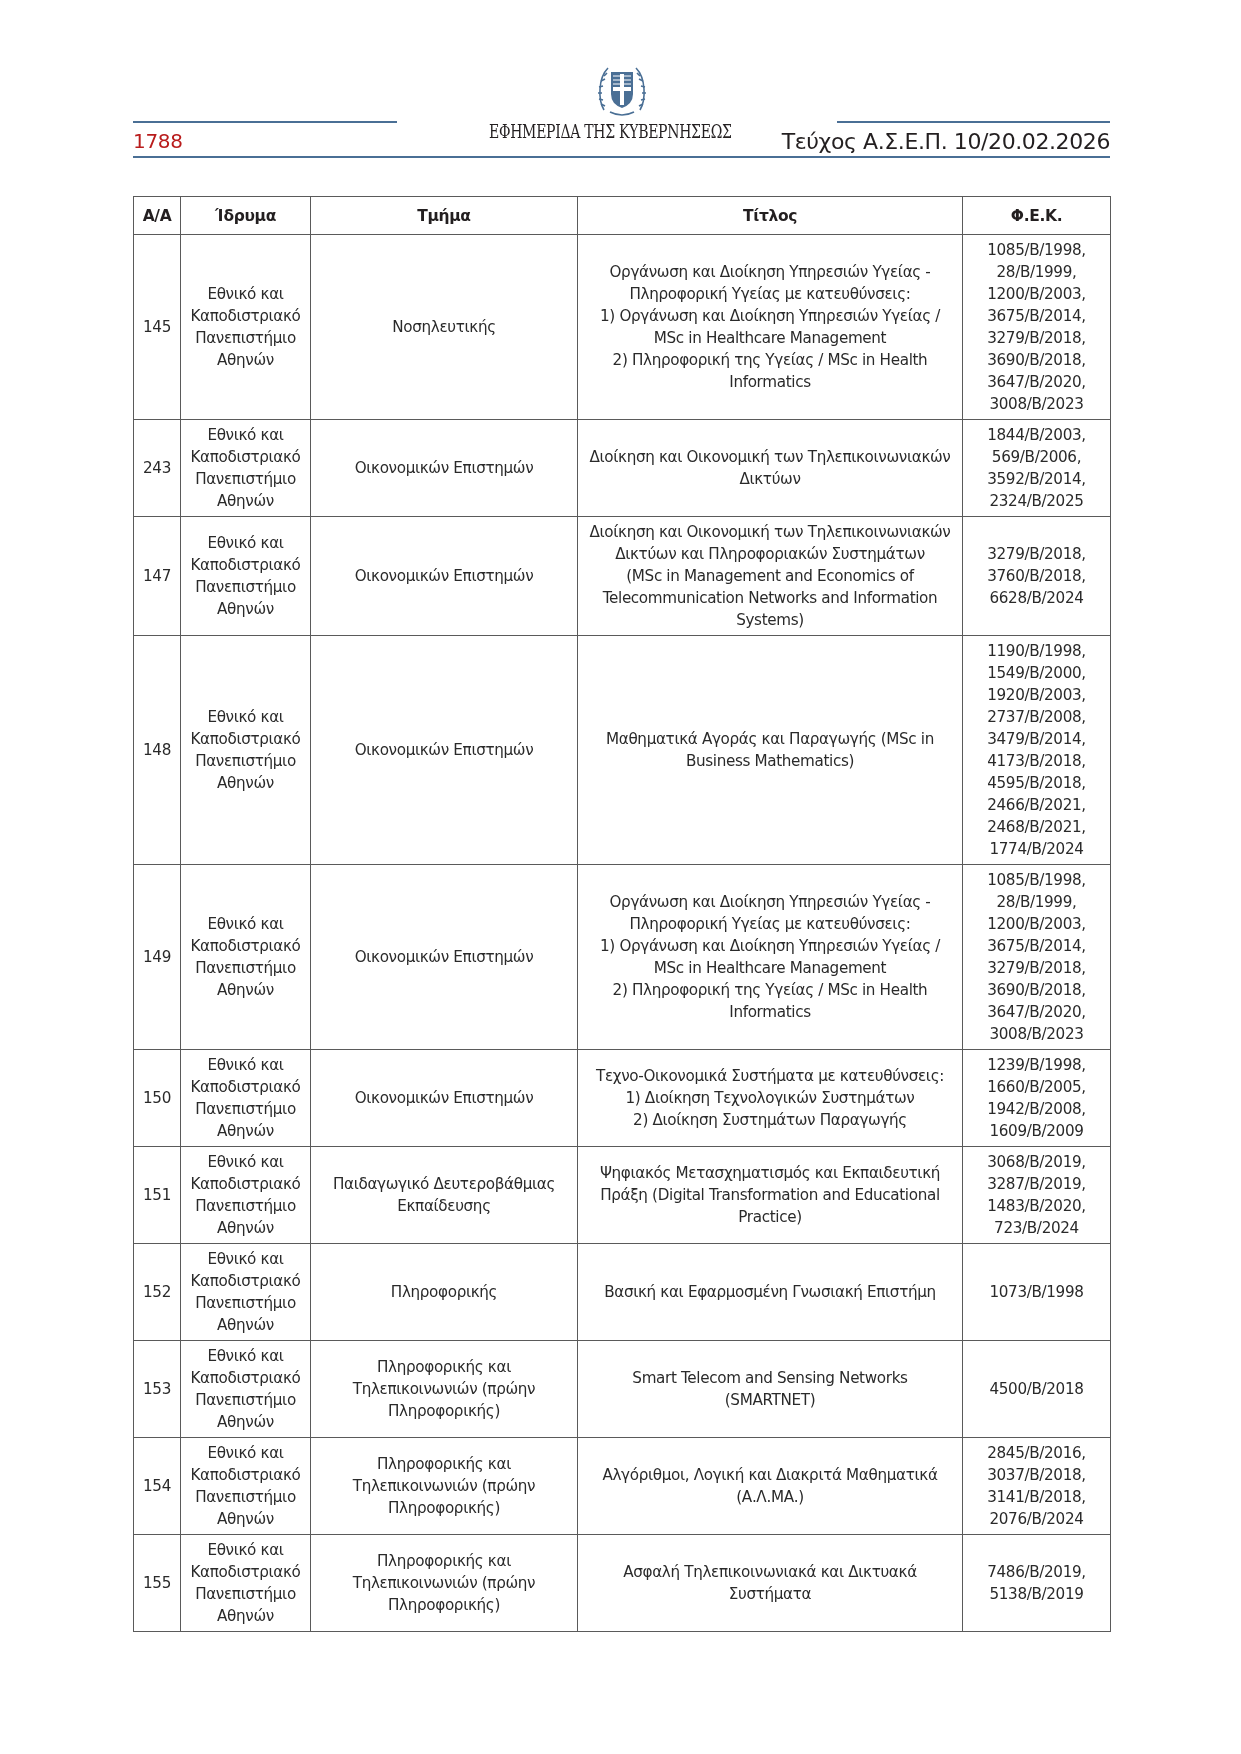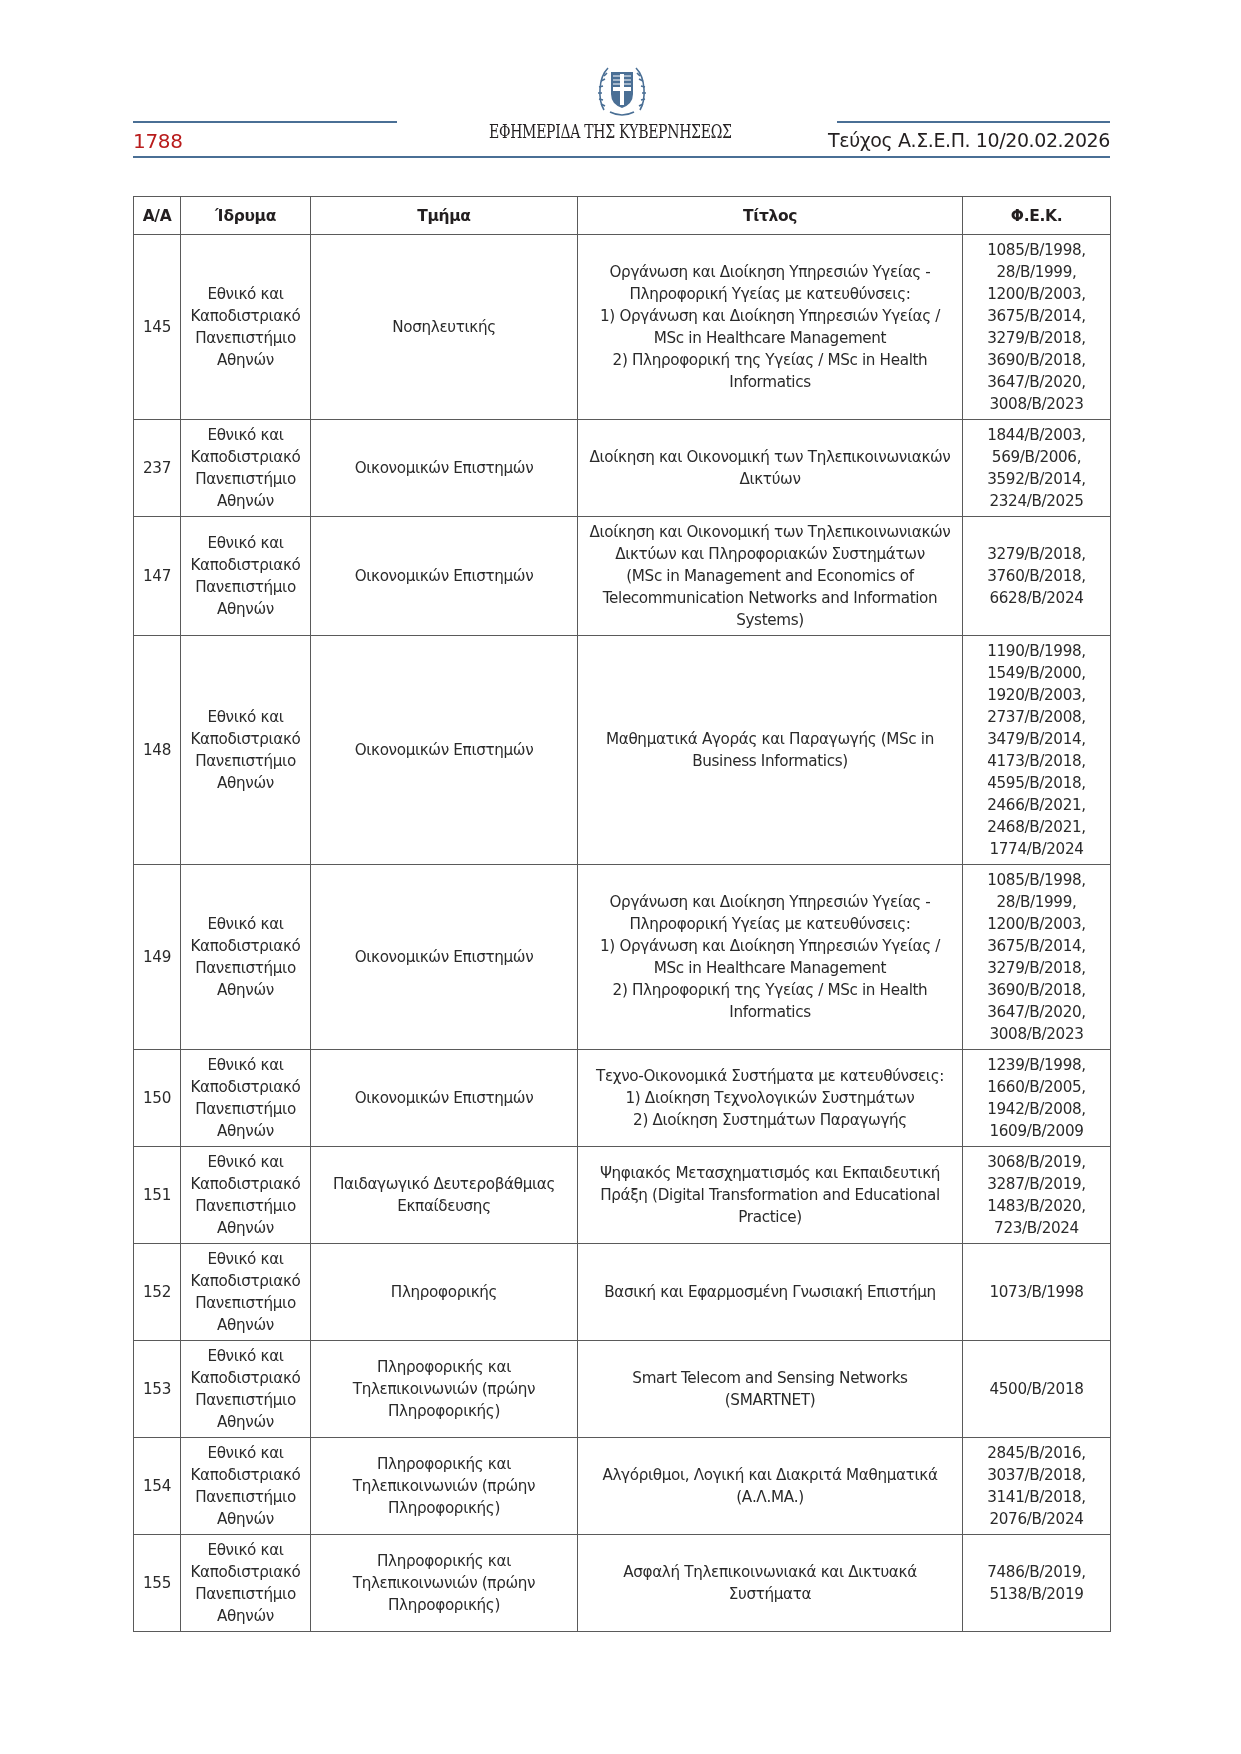--- a/index.html
+++ b/index.html
@@ -5,21 +5,21 @@
   html, body { margin: 0; padding: 0; background: #ffffff; }
   body { width: 1241px; height: 1754px; position: relative; overflow: hidden;
          font-family: "DejaVu Sans", sans-serif; color: #231f20; }
   .emblem { position: absolute; left: 596px; top: 60px; width: 52px; height: 58px; }
   .hdr-line { position: absolute; height: 2px; background: #4a6f95; }
   .page-num { position: absolute; left: 133px; top: 129px; font-size: 20px; color: #b91c1c;
               font-family: "DejaVu Sans", sans-serif; letter-spacing: -0.3px; }
   .gazette-title { position: absolute; left: 489px; top: 121px; font-size: 18px;
                    font-family: "DejaVu Serif", serif; letter-spacing: -0.4px; transform: scaleX(0.78);
                    transform-origin: left top; color: #231f20; white-space: nowrap; }
-  .issue { position: absolute; right: 131px; top: 129px; font-size: 19px;
+  .issue { position: absolute; right: 131px; top: 129px; font-size: 22px;
            font-family: "DejaVu Sans", sans-serif; letter-spacing: -0.4px; color: #231f20; white-space: nowrap; }
   table.main { position: absolute; left: 133px; top: 196px; border-collapse: collapse;
                table-layout: fixed; width: 977px; }
   table.main td, table.main th { border: 1.3px solid #5a5a5a; text-align: center; vertical-align: middle;
                font-size: 15.2px; line-height: 22px; padding: 4px 6px; color: #2a2a2a;
                font-family: "DejaVu Sans", sans-serif; letter-spacing: -0.35px; }
   table.main th { font-weight: bold; height: 29px; font-size: 15.5px; color: #231f20; }
   table.main td.aa { padding: 9px 2px; }
   .cell-lines span { display: block; }
   col.c1 { width: 47px; } col.c2 { width: 130px; } col.c3 { width: 267px; }
@@ -91,21 +91,21 @@
           <span>28/Β/1999,</span>
           <span>1200/Β/2003,</span>
           <span>3675/Β/2014,</span>
           <span>3279/Β/2018,</span>
           <span>3690/Β/2018,</span>
           <span>3647/Β/2020,</span>
           <span>3008/Β/2023</span>
         </td>
       </tr>
       <tr style="height: 91px;">
-        <td class="aa">237</td>
+        <td class="aa">243</td>
         <td class="cell-lines">
           <span>Εθνικό και</span>
           <span>Καποδιστριακό</span>
           <span>Πανεπιστήμιο</span>
           <span>Αθηνών</span>
         </td>
         <td class="cell-lines">
           <span>Οικονομικών Επιστημών</span>
         </td>
         <td class="cell-lines">
@@ -149,21 +149,21 @@
           <span>Εθνικό και</span>
           <span>Καποδιστριακό</span>
           <span>Πανεπιστήμιο</span>
           <span>Αθηνών</span>
         </td>
         <td class="cell-lines">
           <span>Οικονομικών Επιστημών</span>
         </td>
         <td class="cell-lines">
           <span>Μαθηματικά Αγοράς και Παραγωγής (MSc in</span>
-          <span>Business Informatics)</span>
+          <span>Business Mathematics)</span>
         </td>
         <td class="cell-lines">
           <span>1190/Β/1998,</span>
           <span>1549/Β/2000,</span>
           <span>1920/Β/2003,</span>
           <span>2737/Β/2008,</span>
           <span>3479/Β/2014,</span>
           <span>4173/Β/2018,</span>
           <span>4595/Β/2018,</span>
           <span>2466/Β/2021,</span>

